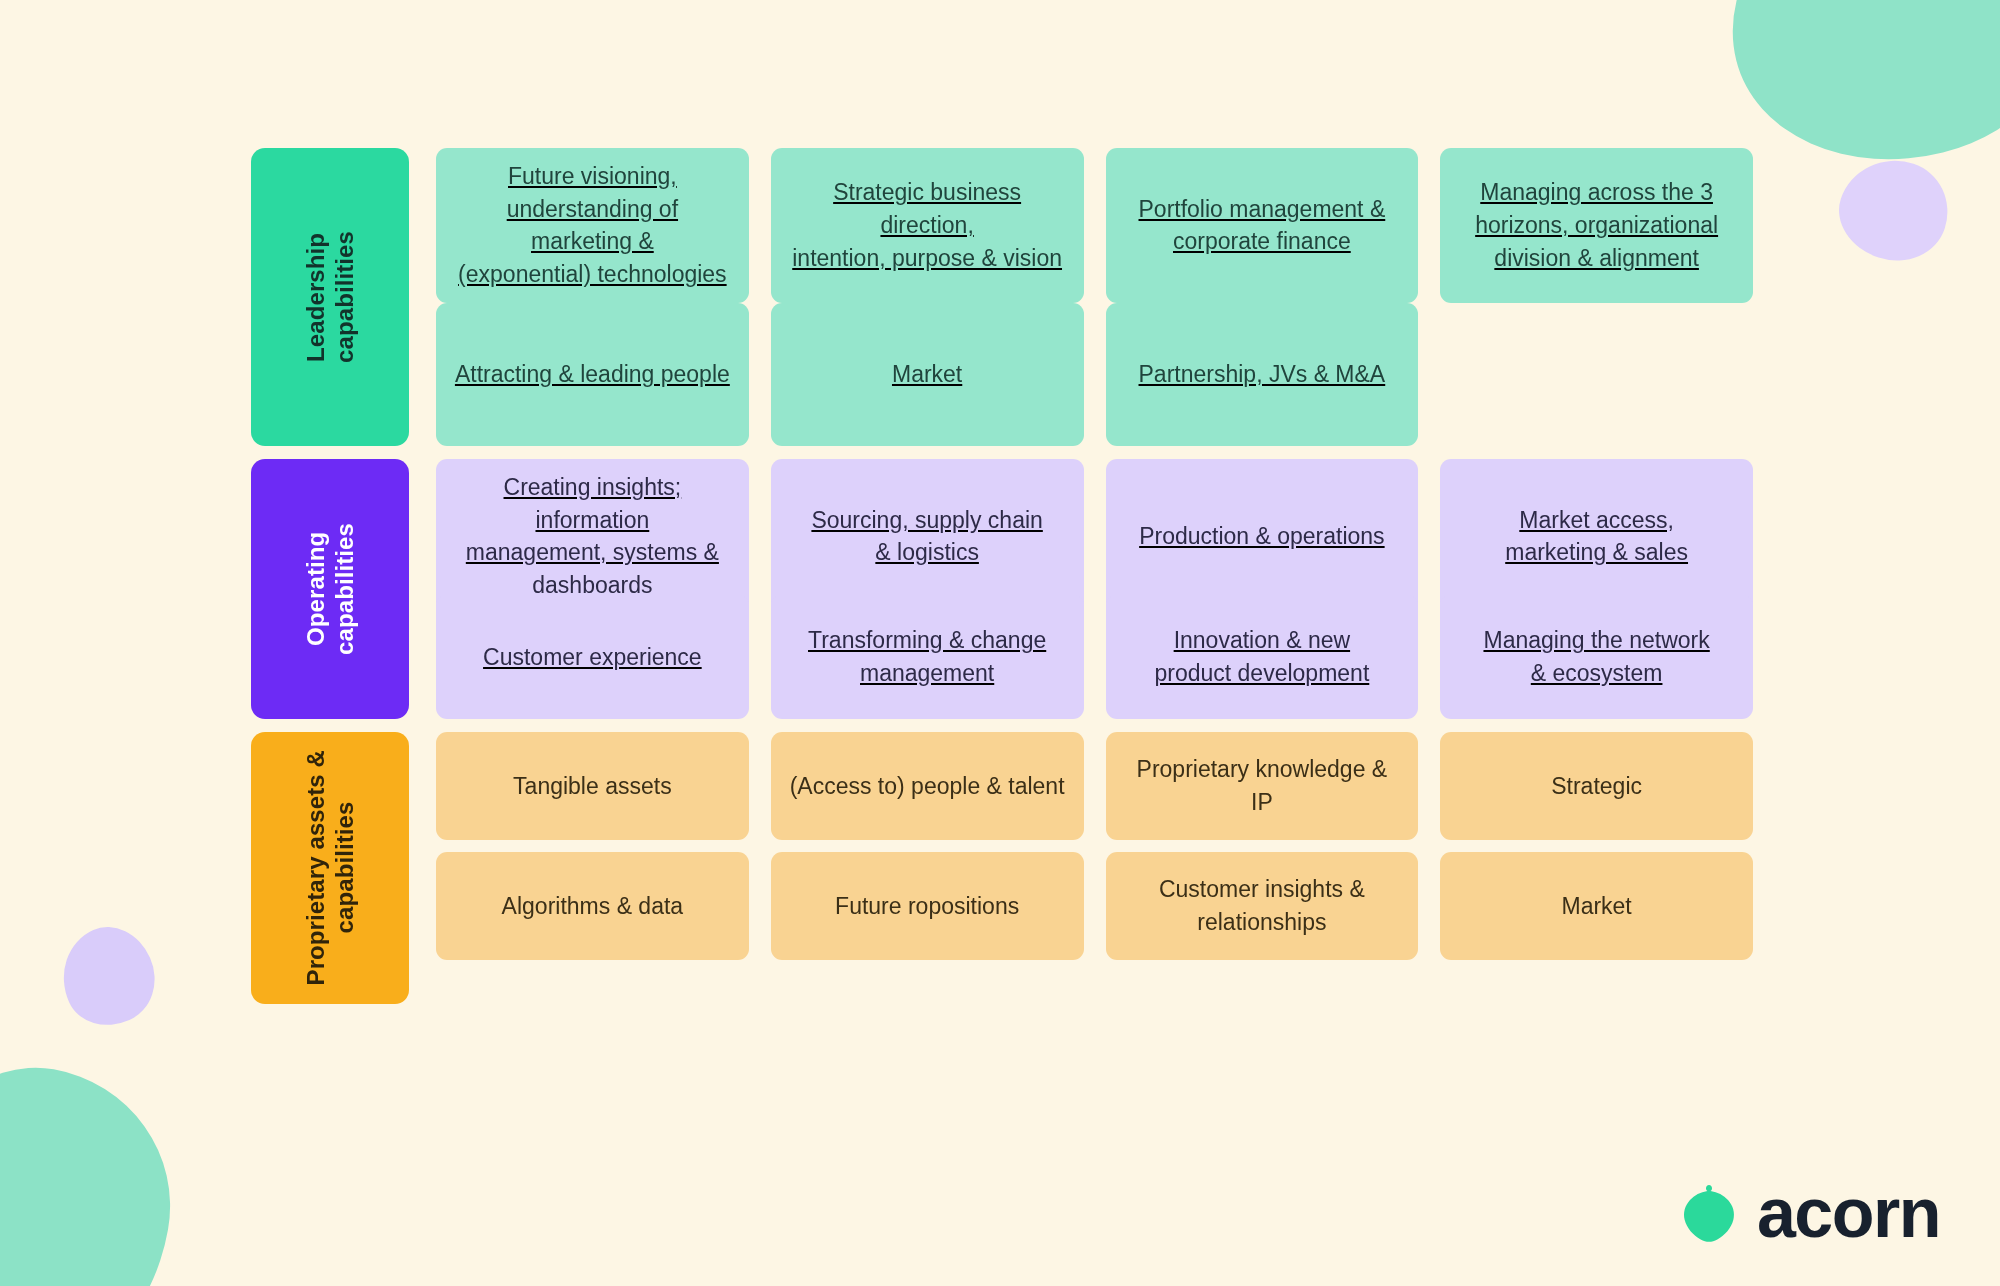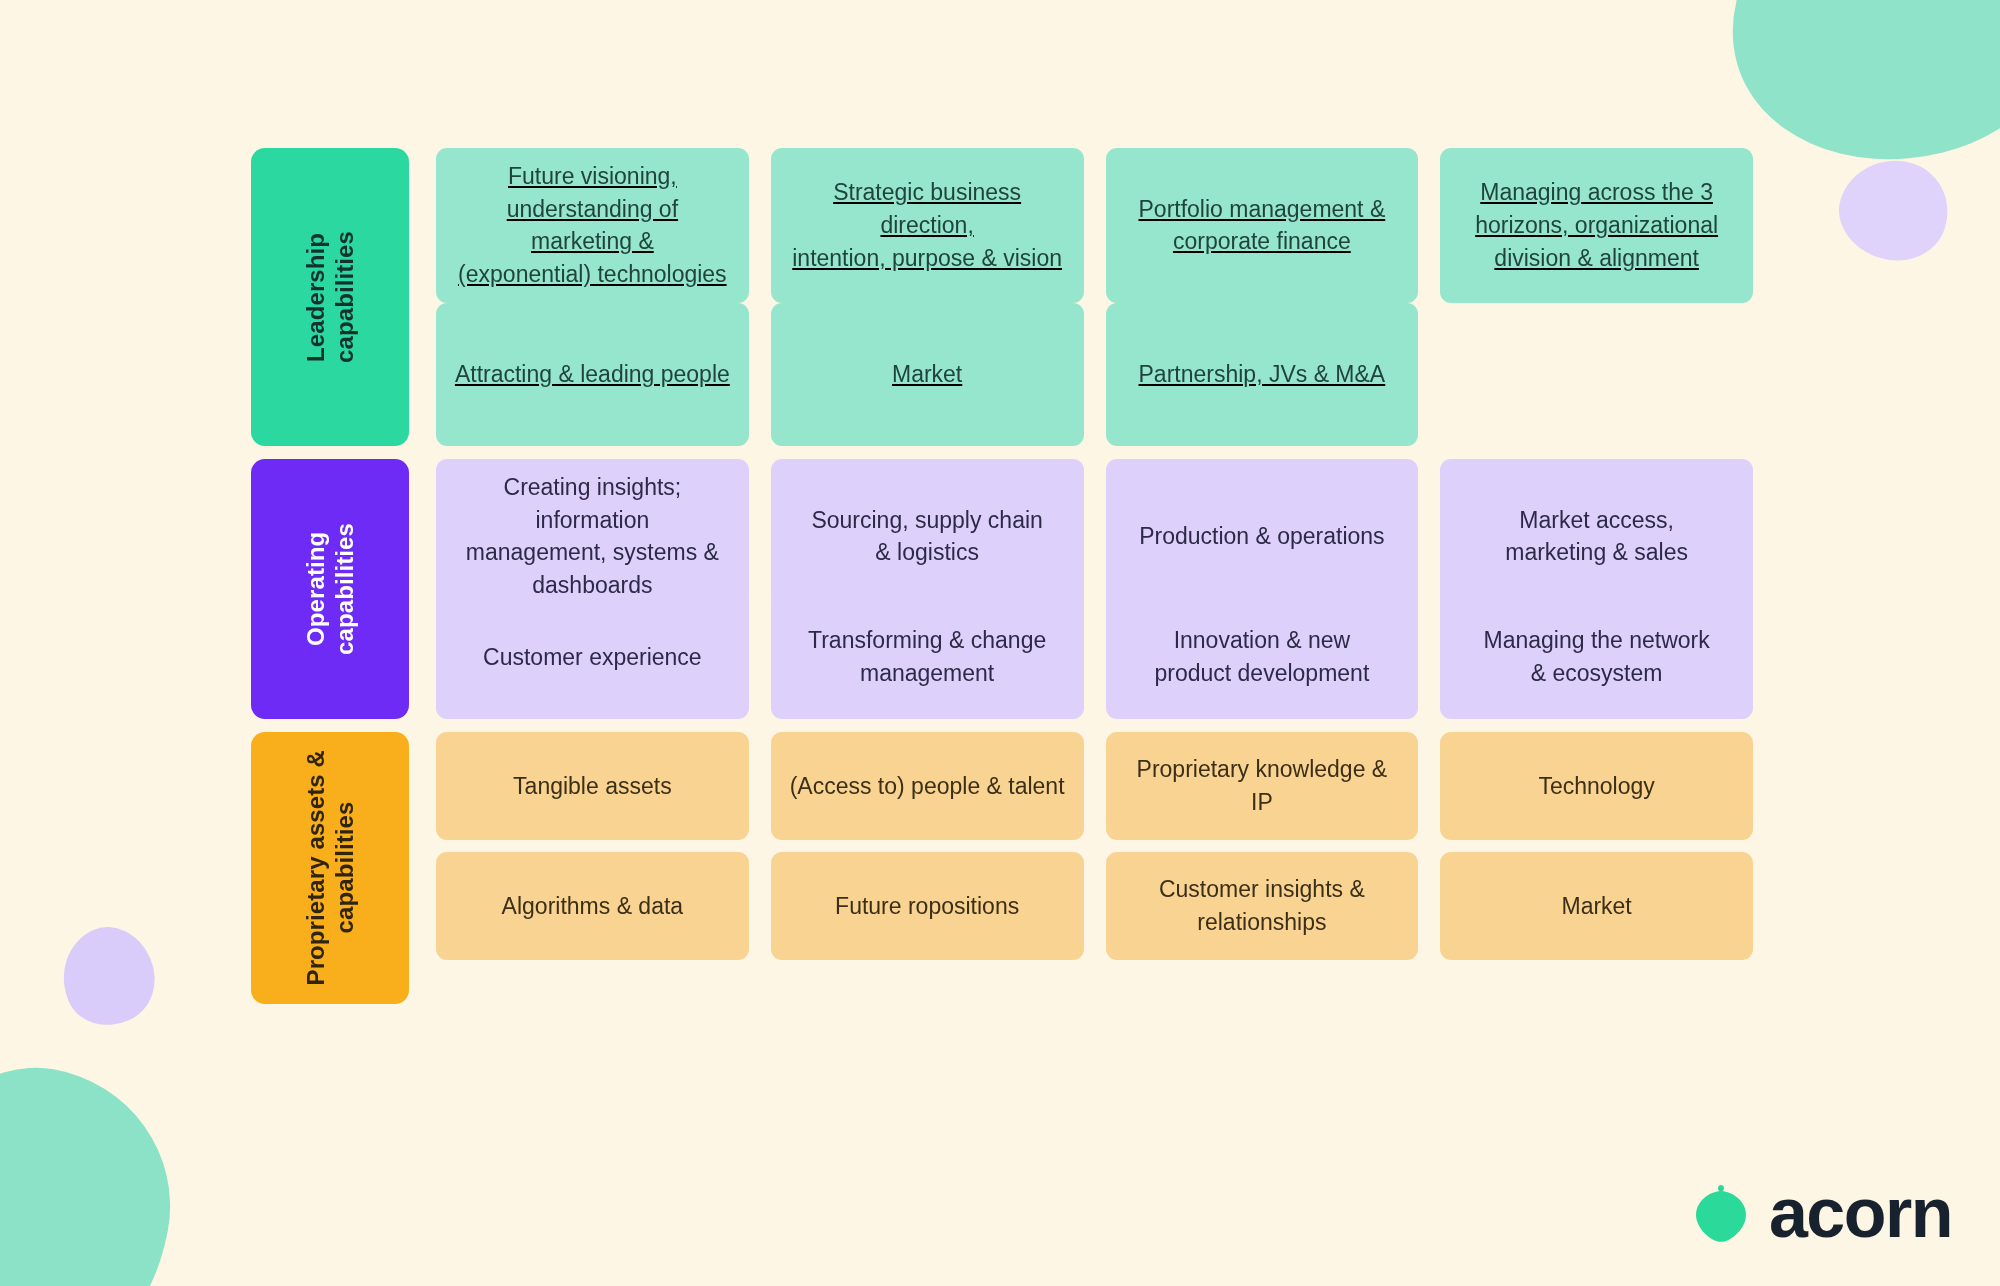--- a/index.html
+++ b/index.html
@@ -120,21 +120,21 @@
     font-size: 23px;
     line-height: 1.42;
     padding: 12px 18px;
     white-space: pre-line;
   }
 
   
   .band-leadership .band-label,
   .band-leadership .card { height: auto; }
   .band-leadership .card-row { height: 143px; text-decoration: underline; }
-  .band-operating .card-row  { height: 124px; }
+  .band-operating .card-row  { height: 124px; text-decoration: underline; }
   .band-proprietary .card-row { height: 108px; }
 
   .band-leadership .band-label { height: 298px; }
   .band-operating .band-label  { height: 260px; }
   .band-proprietary .band-label { height: 272px; }
 
   
   .theme-green .band-label { background: #2BD9A0; }
   .theme-green .band-label-text { color: #12332B; }
   .theme-green .card { background: #95E6CC; color: #20443C; }
@@ -143,21 +143,21 @@
   .theme-purple .band-label-text { color: #FFFFFF; }
   .theme-purple .card { background: #DDD1FB; color: #2D2A47; }
 
   .theme-orange .band-label { background: #F9AE1B; }
   .theme-orange .band-label-text { color: #30240A; }
   .theme-orange .card { background: #F9D392; color: #3B2F17; }
 
   
   .logo {
     position: absolute;
-    right: 48px;
+    right: 60px;
     bottom: 38px;
     display: flex;
     align-items: center;
     gap: 20px;
   }
 
   .logo-mark { width: 56px; height: 62px; display: block; }
 
   .logo-text {
     font-size: 70px;
@@ -234,21 +234,21 @@
   <div class="band band-proprietary theme-orange">
     <div class="band-label">
       <span class="band-label-text">Proprietary assets &amp;
 capabilities</span>
     </div>
     <div class="band-cards">
       <div class="card-row">
         <div class="card">Tangible assets</div>
         <div class="card">(Access to) people &amp; talent</div>
         <div class="card">Proprietary knowledge &amp; IP</div>
-        <div class="card">Technology</div>
+        <div class="card">Strategic</div>
       </div>
       <div class="card-row">
         <div class="card">Algorithms &amp; data</div>
         <div class="card">Future ropositions</div>
         <div class="card">Customer insights &amp;
 relationships</div>
         <div class="card">Market</div>
       </div>
     </div>
   </div>

